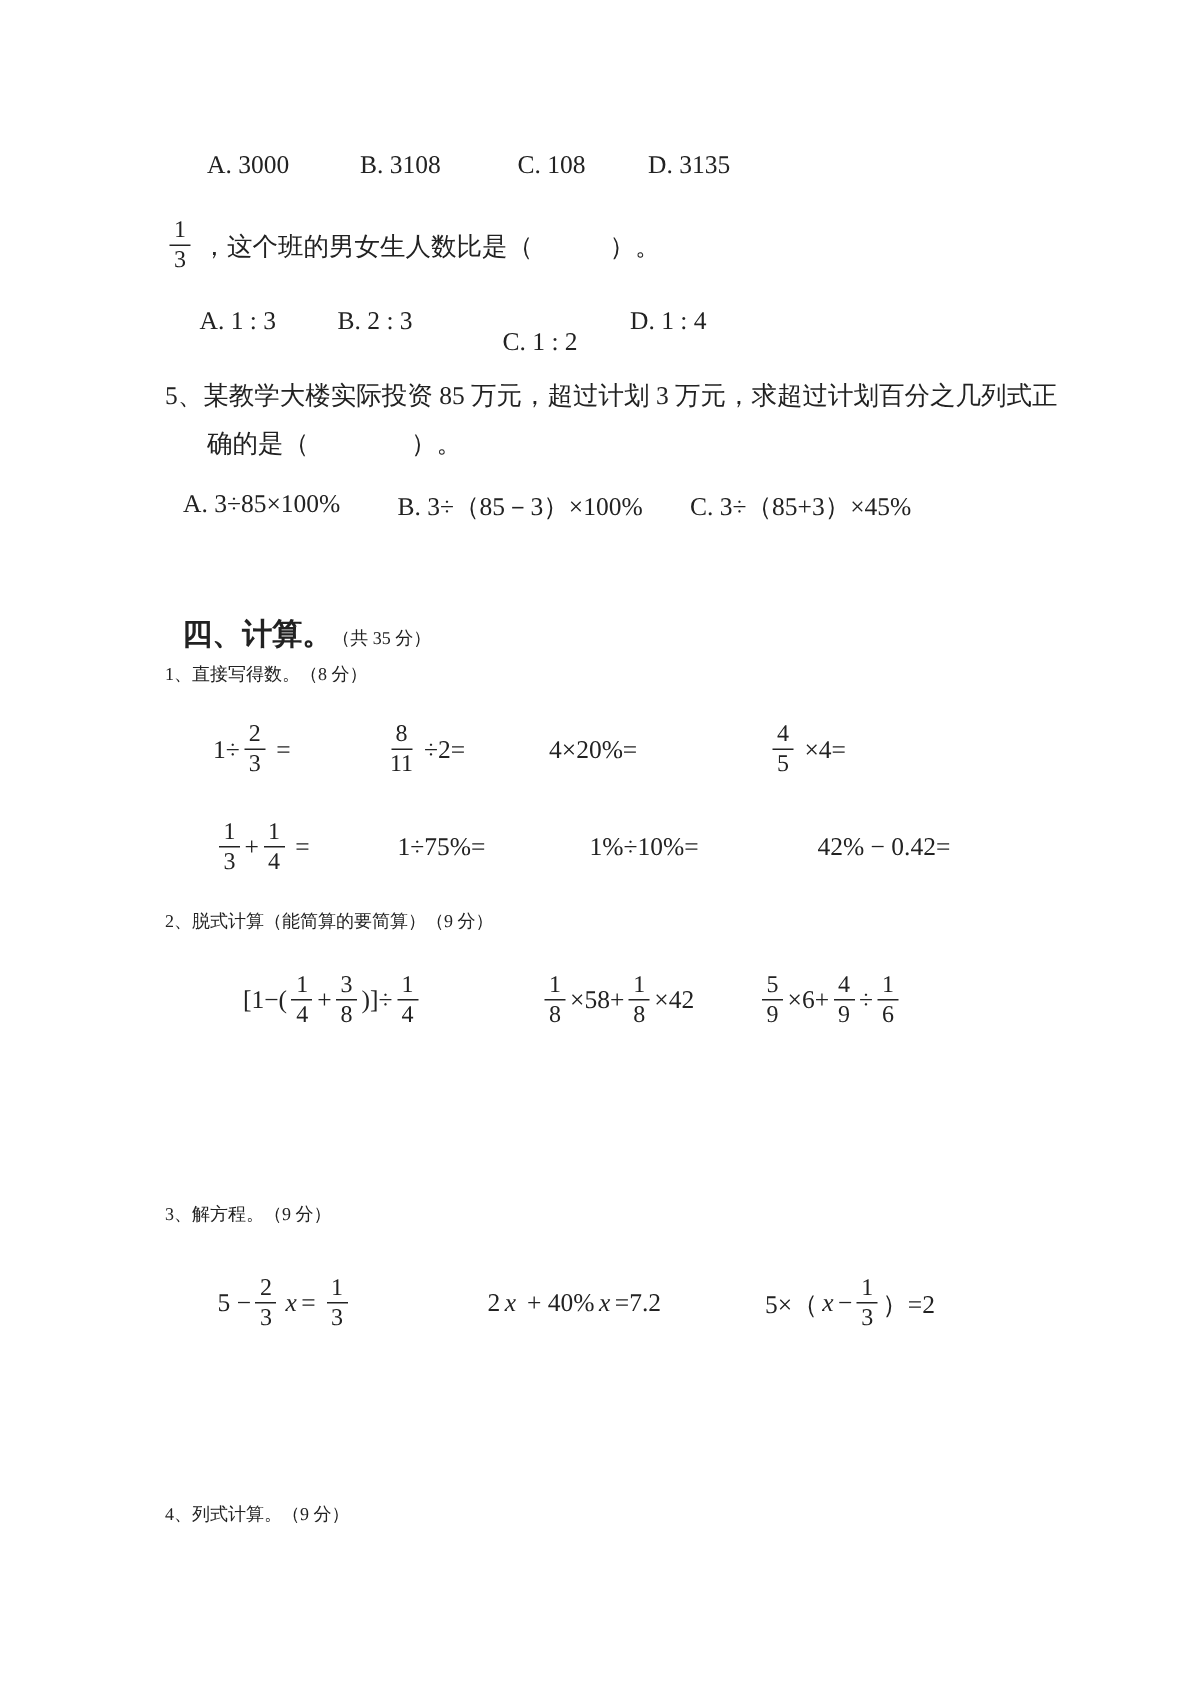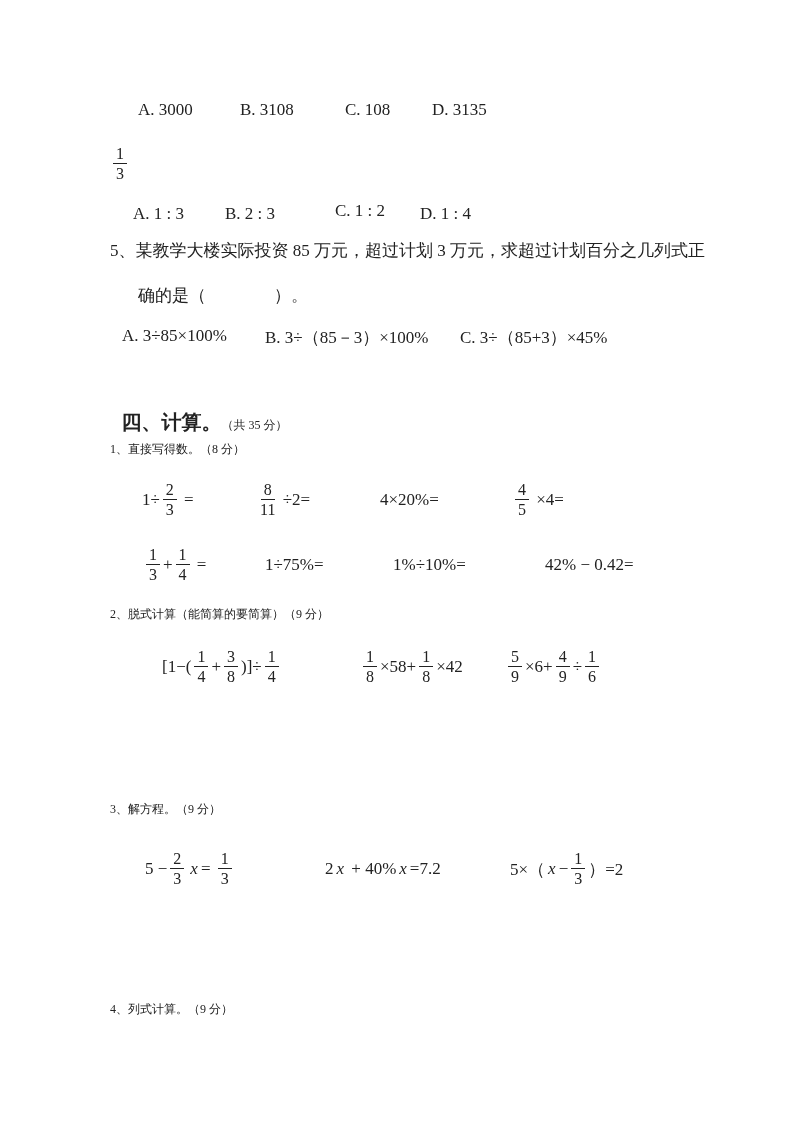--- a/index.html
+++ b/index.html
@@ -37,42 +37,42 @@
   .label-text { font-size: 12px; }
 </style>
 </head>
 <body>
 
 <span class="abs" style="top:100px; left:138px;">A. 3000</span>
 <span class="abs" style="top:100px; left:240px;">B. 3108</span>
 <span class="abs" style="top:100px; left:345px;">C. 108</span>
 <span class="abs" style="top:100px; left:432px;">D. 3135</span>
 
-<div class="mrow" style="top:141px; left:110px;"><span class="frac"><span class="num">1</span><span class="den">3</span></span></div>
+<div class="mrow" style="top:141px; left:110px;"><span class="frac"><span class="num">1</span><span class="den">3</span></span><span> ，这个班的男女生人数比是（　　　）。</span></div>
 
 <span class="abs" style="top:204px; left:133px;">A. 1 : 3</span>
 <span class="abs" style="top:204px; left:225px;">B. 2 : 3</span>
-<span class="abs" style="top:201px; left:335px;">C. 1 : 2</span>
+<span class="abs" style="top:218px; left:335px;">C. 1 : 2</span>
 <span class="abs" style="top:204px; left:420px;">D. 1 : 4</span>
 
-<span class="abs" style="top:239px; left:110px;">5、某教学大楼实际投资 85 万元，超过计划 3 万元，求超过计划百分之几列式正</span>
+<span class="abs" style="top:252px; left:110px;">5、某教学大楼实际投资 85 万元，超过计划 3 万元，求超过计划百分之几列式正</span>
 <span class="abs" style="top:284px; left:138px;">确的是（　　　　）。</span>
 <span class="abs" style="top:326px; left:122px;">A. 3÷85×100%</span>
 <span class="abs" style="top:326px; left:265px;">B. 3÷（85－3）×100%</span>
 <span class="abs" style="top:326px; left:460px;">C. 3÷（85+3）×45%</span>
 
 <div class="abs" style="top:389px; left:113px;">
   <span class="section-title">四、计算。</span><span class="label-text">（共 35 分）</span>
 </div>
 
 <span class="abs label-text" style="top:441px; left:110px;">1、直接写得数。（8 分）</span>
 
 <div class="mrow" style="top:477px; left:142px;"><span>1÷</span><span class="frac"><span class="num">2</span><span class="den">3</span></span><span> =</span></div>
 <div class="mrow" style="top:477px; left:257px;"><span class="frac"><span class="num">8</span><span class="den">11</span></span><span> ÷2=</span></div>
-<div class="mrow" style="top:477px; left:380px;"><span>4×20%=</span></div>
+<div class="mrow" style="top:477px; left:366px;"><span>4×20%=</span></div>
 <div class="mrow" style="top:477px; left:512px;"><span class="frac"><span class="num">4</span><span class="den">5</span></span><span> ×4=</span></div>
 
 <div class="mrow" style="top:542px; left:143px;"><span class="frac"><span class="num">1</span><span class="den">3</span></span><span>+</span><span class="frac"><span class="num">1</span><span class="den">4</span></span><span> =</span></div>
 <div class="mrow" style="top:542px; left:265px;"><span>1÷75%=</span></div>
 <div class="mrow" style="top:542px; left:393px;"><span>1%÷10%=</span></div>
 <div class="mrow" style="top:542px; left:515px;margin-left:30px;"><span>42% − 0.42=</span></div>
 
 <span class="abs label-text" style="top:606px; left:110px;">2、脱式计算（能简算的要简算）（9 分）</span>
 
 <div class="mrow" style="top:644px; left:162px;"><span>[1−(</span><span class="frac"><span class="num">1</span><span class="den">4</span></span><span>+</span><span class="frac"><span class="num">3</span><span class="den">8</span></span><span>)]÷</span><span class="frac"><span class="num">1</span><span class="den">4</span></span></div>

